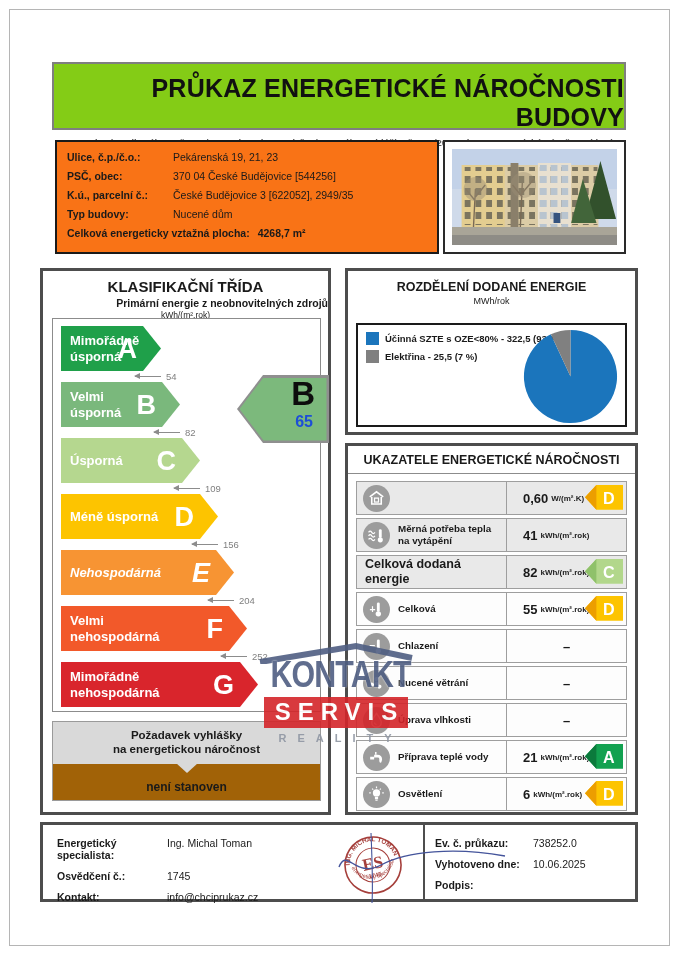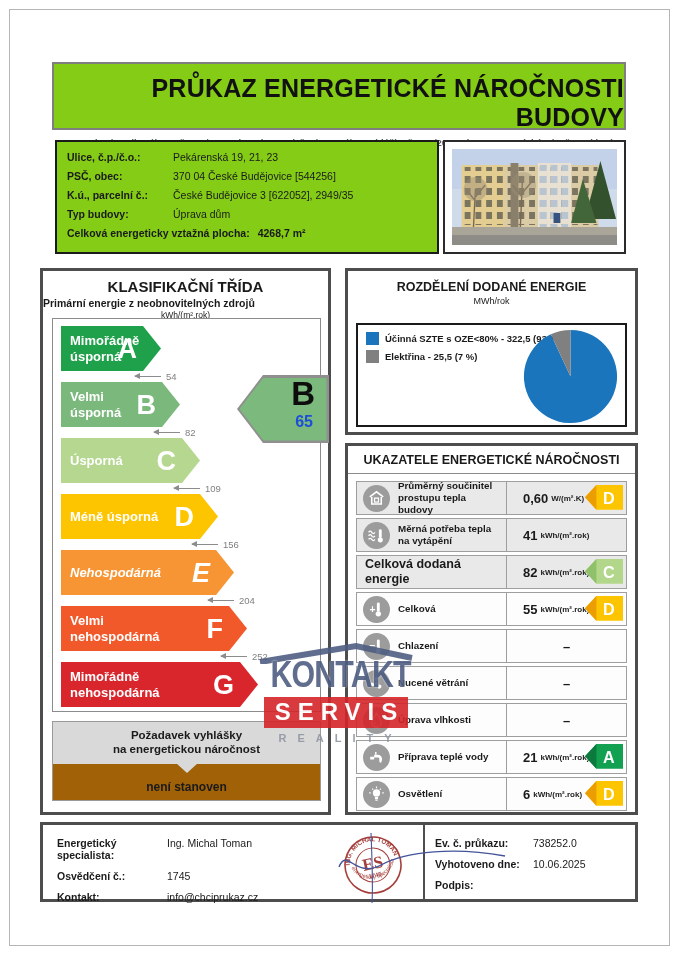--- a/index.html
+++ b/index.html
@@ -8,39 +8,39 @@
   .page-frame { position: absolute; left: 9px; top: 9px; width: 661px; height: 937px; border: 1.5px solid #b5b5b5; }
 
   
   .header-box { position: absolute; left: 52px; top: 62px; width: 574px; height: 68px;
     border: 2px solid #7f7f7f; text-align: right; padding-top: 10px; background: #84cc16; }
   .header-title { font-size: 25px; font-weight: bold; letter-spacing: 0.2px; color: #111; }
   .header-sub { font-size: 9.5px; font-weight: bold; color: #595959; margin-top: 5px; }
 
   
   .address-box { position: absolute; left: 55px; top: 140px; width: 384px; height: 114px;
-    border: 2px solid #1a1a1a; padding: 9px 10px 6px 10px; background: #84cc16; }
+    border: 2px solid #1a1a1a; padding: 9px 10px 6px 10px; background: #f97316; }
   .addr-row { display: flex; font-size: 10.5px; margin-bottom: 7px; }
   .addr-label { font-weight: bold; width: 106px; flex: 0 0 auto; }
   .addr-value { }
   .addr-row.inline .addr-label { width: auto; margin-right: 8px; }
   .addr-row.inline .addr-value { font-weight: bold; }
 
   
   .photo-box { position: absolute; left: 443px; top: 140px; width: 183px; height: 114px;
     border: 2px solid #2a2a2a; background: #fff; padding: 7px; }
   .photo-box svg { width: 100%; height: 100%; display: block; }
 
   
   .panel { position: absolute; border: 3px solid #4d4d4d; background: #fff; }
 
   
   .left-panel { left: 40px; top: 268px; width: 291px; height: 547px; }
   .cls-title { text-align: center; font-size: 15px; font-weight: bold; margin-top: 7px; }
-  .cls-sub { text-align: left; font-size: 10.5px; font-weight: bold; margin-top: 2px; }
+  .cls-sub { text-align: right; font-size: 10.5px; font-weight: bold; margin-top: 2px; }
   .cls-unit { text-align: center; font-size: 8.5px; margin-top: 1px; color: #222; }
   .arrows-box { position: absolute; left: 9px; top: 47px; width: 269px; height: 394px;
     border: 1.5px solid #8c8c8c; padding: 7px 0 0 8px; background: #fff; }
   .cls-arrow { position: relative; height: 45px; color: #fff; display: flex; align-items: center; }
   .cls-arrow .shape { position: absolute; inset: 0;
     clip-path: polygon(0 0, calc(100% - 18px) 0, 100% 50%, calc(100% - 18px) 100%, 0 100%); }
   .cls-label { position: relative; font-size: 13px; font-weight: bold; line-height: 1.2; padding-left: 9px; width: 72%; }
   .cls-letter { position: absolute; right: 24px; top: 50%; transform: translateY(-50%);
     font-size: 27px; font-weight: bold; color: #fff; }
   .cls-tick { height: 11px; display: flex; align-items: center; color: #7f7f7f; font-size: 9.5px; }
@@ -139,21 +139,21 @@
         <div class="addr-row">
           <span class="addr-label">PSČ, obec:</span>
           <span class="addr-value">370 04 České Budějovice [544256]</span>
         </div>
         <div class="addr-row">
           <span class="addr-label">K.ú., parcelní č.:</span>
           <span class="addr-value">České Budějovice 3 [622052], 2949/35</span>
         </div>
         <div class="addr-row">
           <span class="addr-label">Typ budovy:</span>
-          <span class="addr-value">Úprava dům</span>
+          <span class="addr-value">Nucené dům</span>
         </div>
         <div class="addr-row inline">
           <span class="addr-label">Celková energeticky vztažná plocha:</span>
           <span class="addr-value">4268,7 m²</span>
         </div>
       </div>
   </div>
 
   <div class="photo-box">
     <svg viewBox="0 0 169 96" preserveAspectRatio="none">
@@ -302,21 +302,20 @@
     <div class="ind-rows" id="indicator-rows">
         <div class="ind-row gray">
           <div class="ind-left">
             <div class="ind-icon">
               <svg viewBox="0 0 24 24">
                 <path d="M3.5,10 L12,3.5 L20.5,10" fill="none" stroke="#fff" stroke-width="2"></path>
                 <path d="M6,10 L6,19 L18,19 L18,10" fill="none" stroke="#fff" stroke-width="2"></path>
                 <rect x="9.5" y="11.5" width="5" height="5" fill="none" stroke="#fff" stroke-width="1.6"></rect>
               </svg>
             </div>
-            <div class="ind-label">Průměrný součinitel prostupu tepla budovy</div>
           </div>
           <div class="ind-right">
             <span class="ind-value">0,60</span>
             <span class="ind-unit">W/(m².K)</span>
             <div class="ind-badge"><svg viewBox="0 0 40 26">
                 <polygon points="0,13 12,0 40,0 40,26 12,26" fill="#fdc400"></polygon>
                 <polygon points="0,13 12,0 12,26" fill="#ec9e00"></polygon>
                 <text x="25" y="19.5" text-anchor="middle" font-size="17" font-weight="bold" fill="#fff" font-family="Liberation Sans, sans-serif">D</text>
               </svg></div>
           </div>

